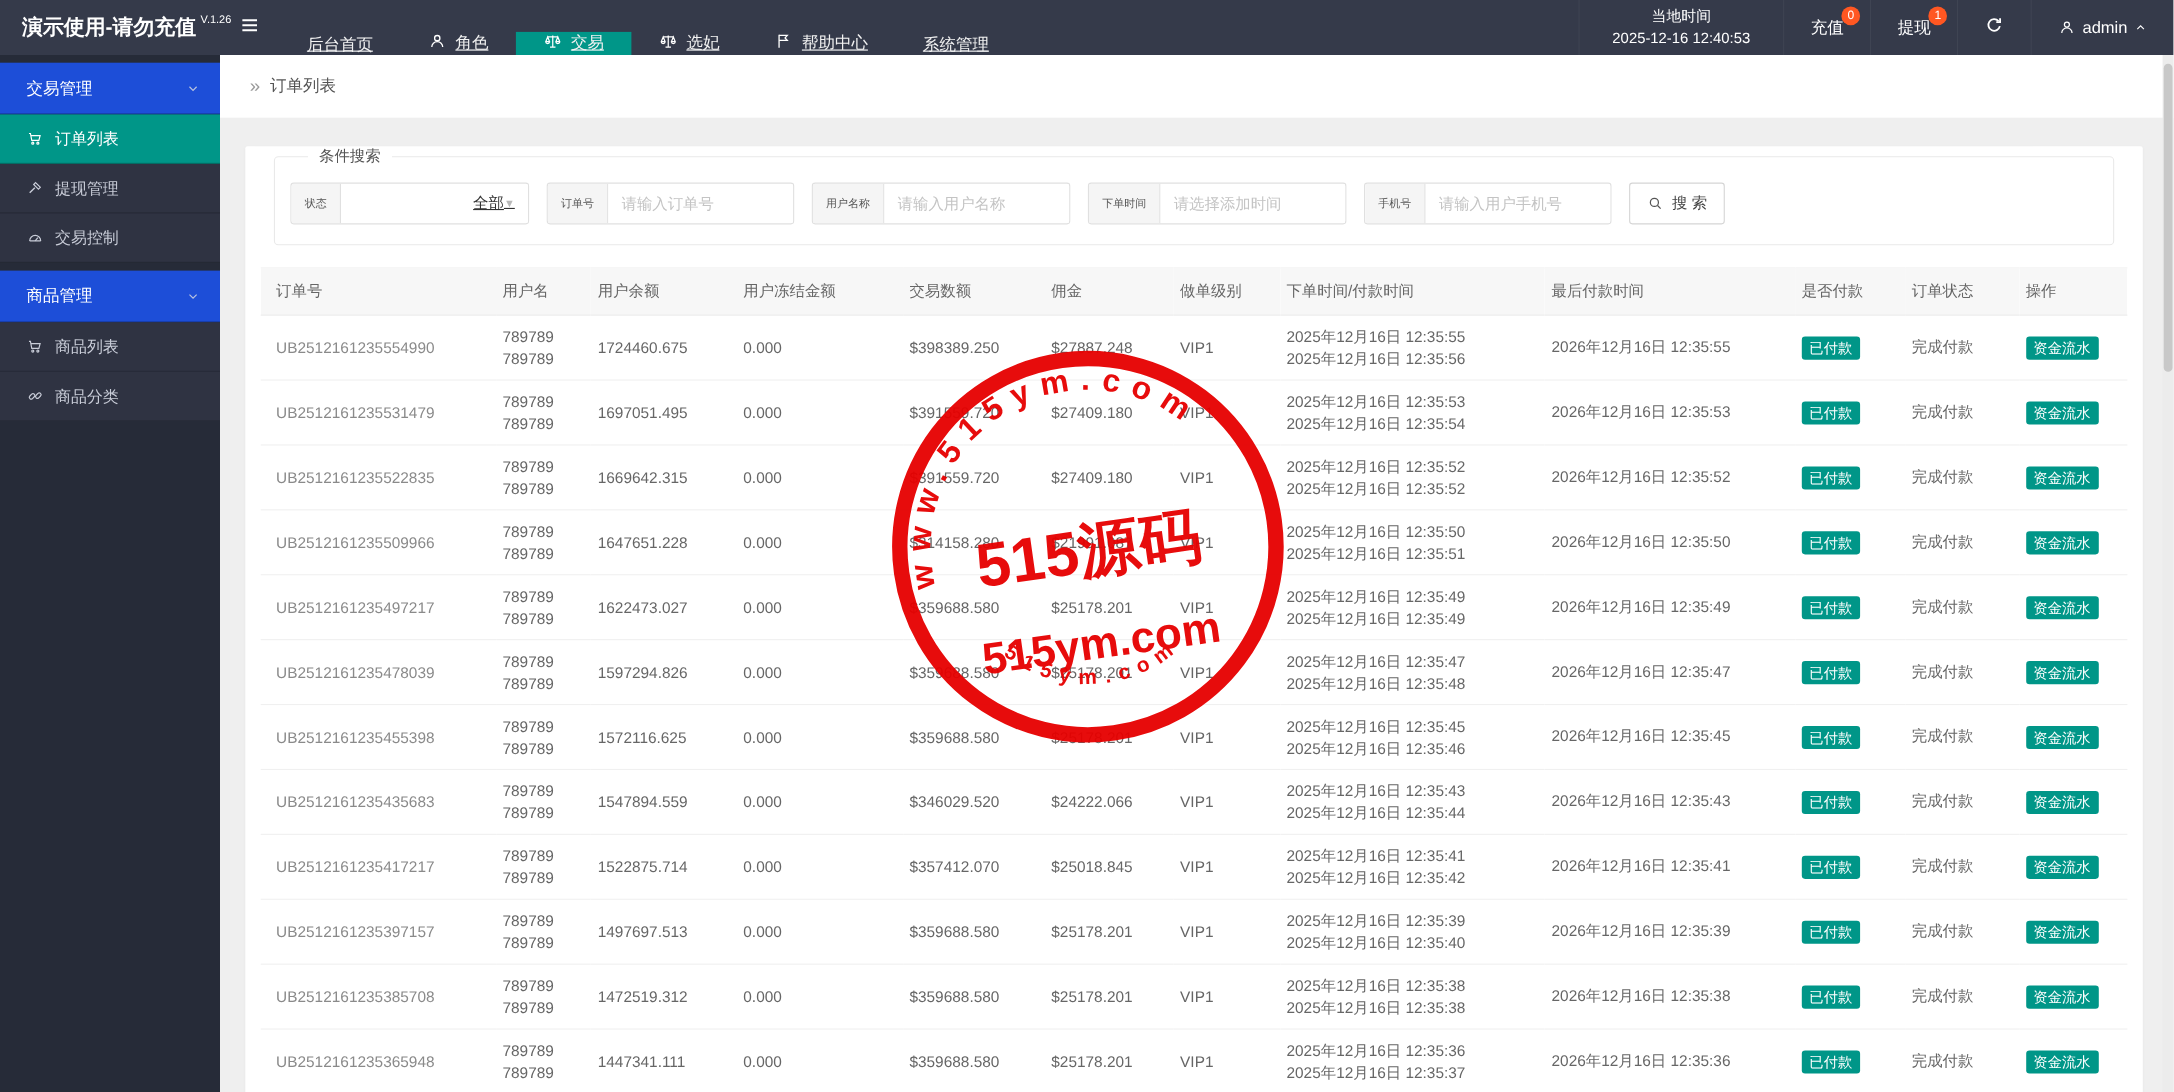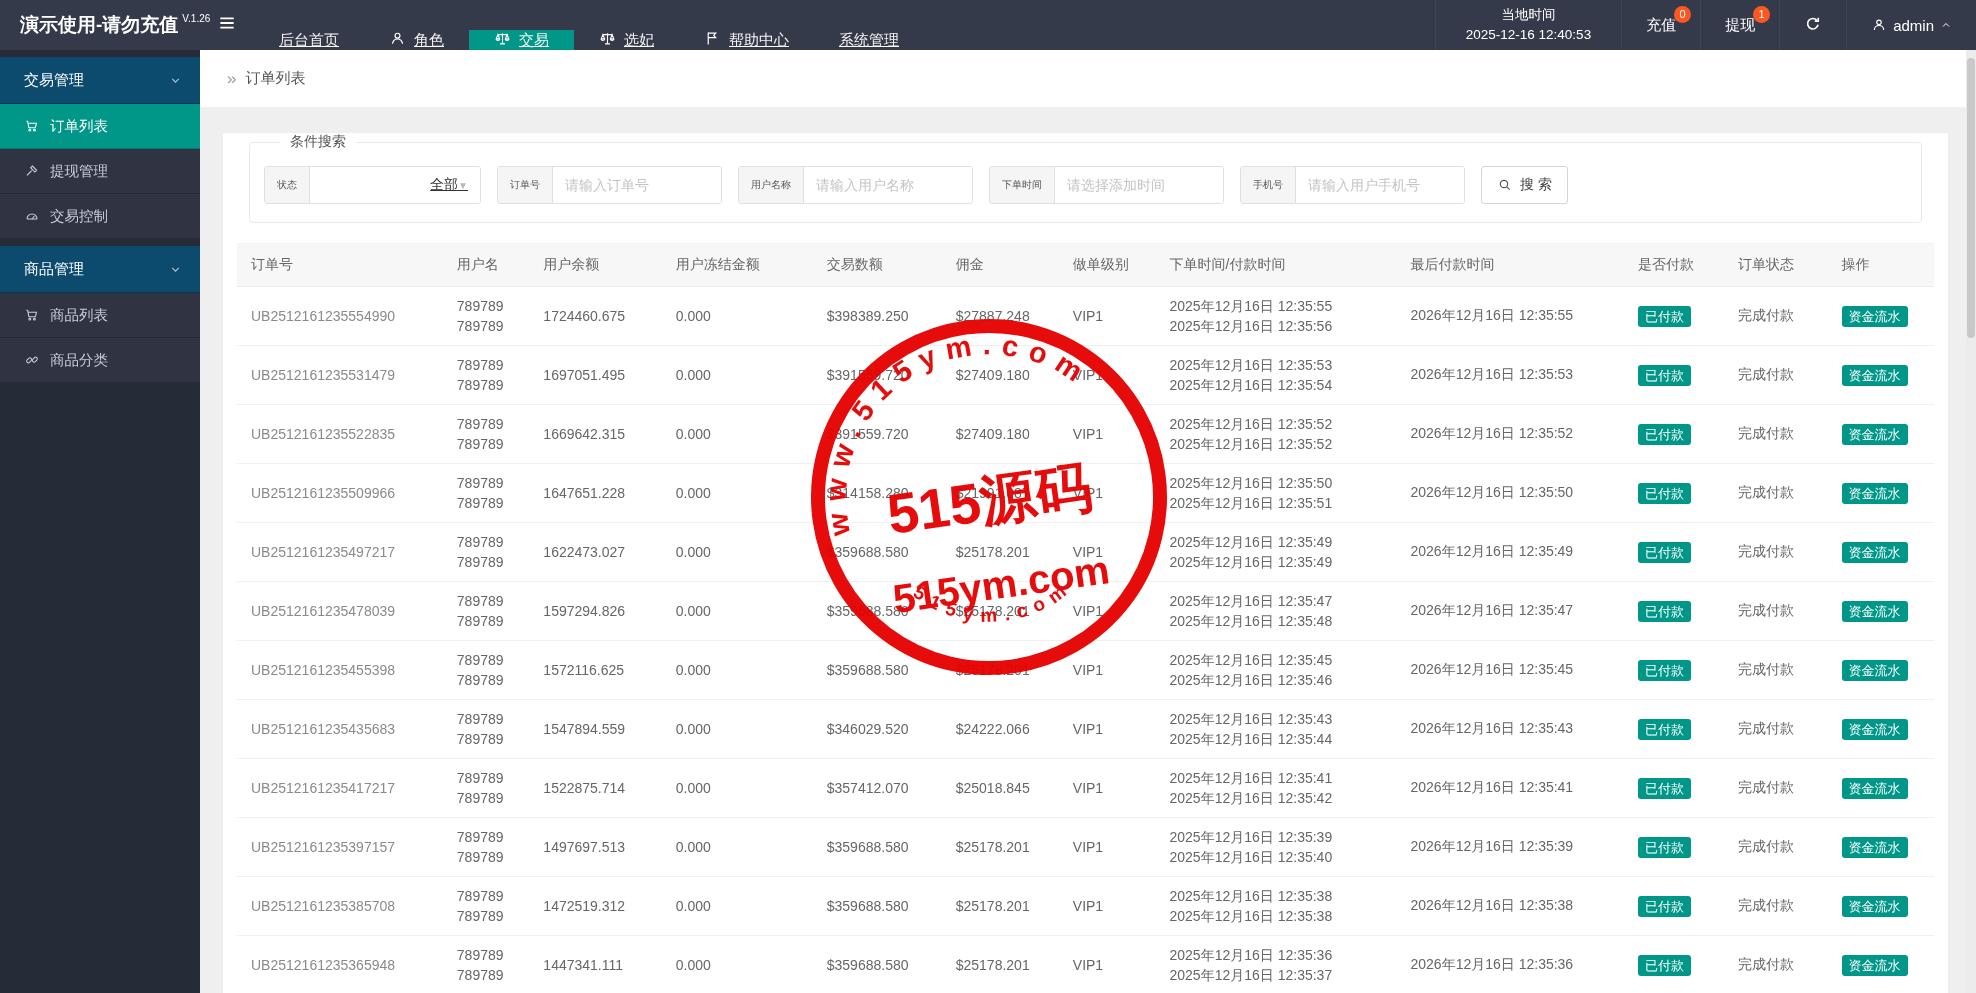--- a/index.html
+++ b/index.html
@@ -29,21 +29,21 @@
     font-size:15px; cursor:pointer; border-left:1px solid rgba(255,255,255,.05); }
   .num-badge { position:absolute; top:6px; right:9px; background:#ff5722; color:#fff;
     font-size:11px; font-style:normal; min-width:17px; height:17px; line-height:17px;
     border-radius:9px; text-align:center; padding:0 2px; }
   .top-icon svg { width:18px; height:18px; }
   .admin-link svg.user-ic { width:16px; height:16px; }
   .admin-link svg.caret { width:12px; height:12px; }
   
   .sidebar { position:absolute; top:50px; left:0; bottom:0; width:200px; background:#262b38; z-index:15; }
   .side-group { height:47px; display:flex; align-items:center; justify-content:space-between;
-    padding:0 18px 0 24px; background:#0c4a6e; color:#fff; font-size:15px; cursor:pointer;
+    padding:0 18px 0 24px; background:#1d4ed8; color:#fff; font-size:15px; cursor:pointer;
     border-bottom:1px solid rgba(0,0,0,.25); margin-top:7px; }
   .side-group svg { width:13px; height:13px; opacity:.85; }
   .side-item { height:45px; display:flex; align-items:center; gap:10px; padding-left:24px;
     background:#2f3342; color:#c9cdd8; font-size:14.5px; cursor:pointer;
     border-bottom:1px solid rgba(0,0,0,.18); }
   .side-item svg { width:16px; height:16px; }
   .side-item.active { background:#009688; color:#fff; }
   
   .breadcrumb-bar { position:absolute; top:50px; left:200px; right:0; height:57px;
     background:#fff; display:flex; align-items:center; padding-left:27px; z-index:5; }

